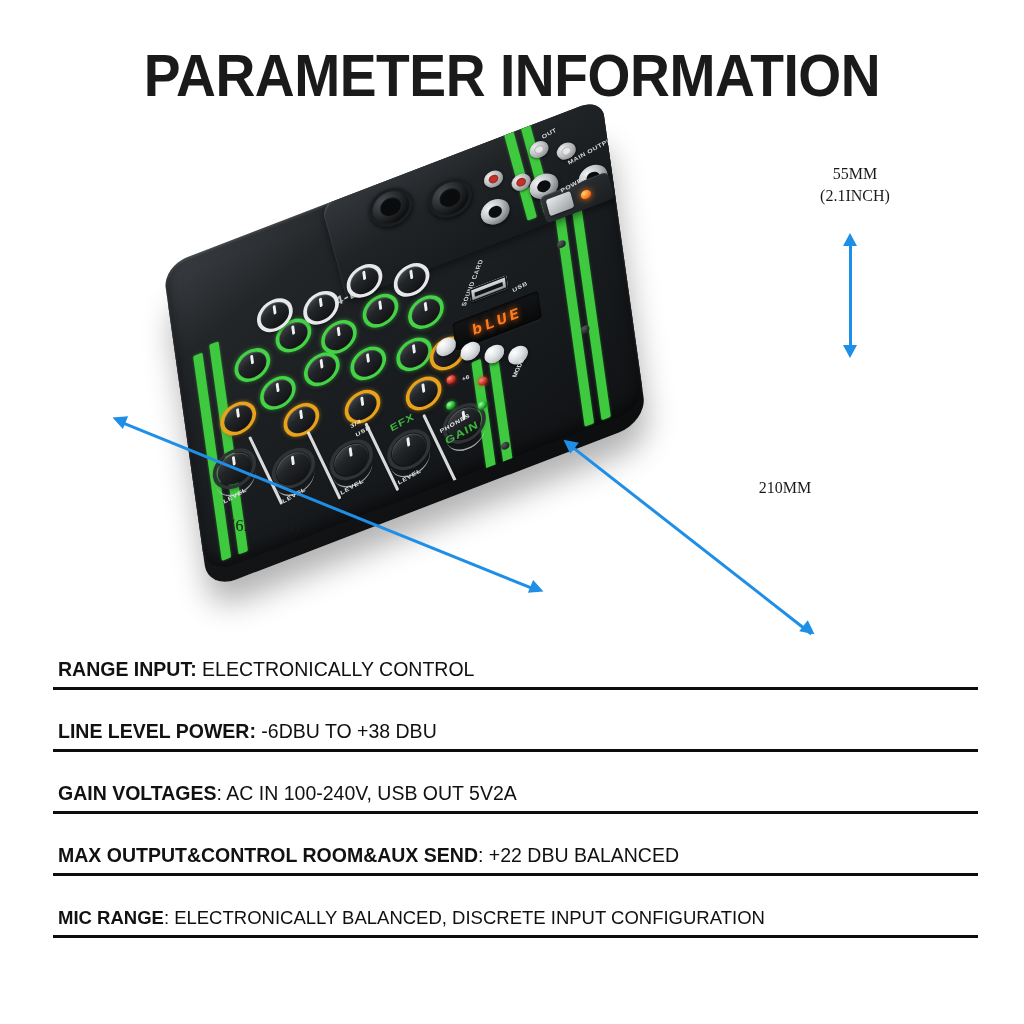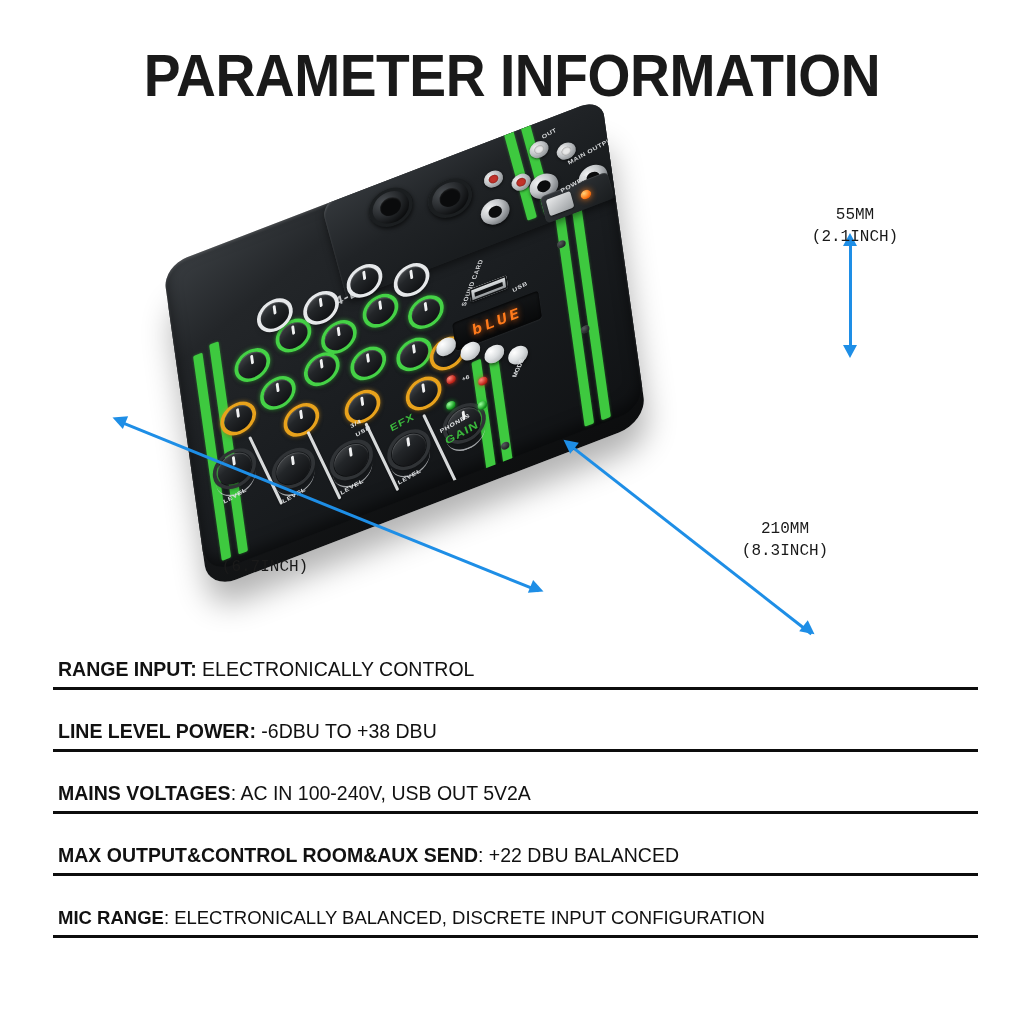--- a/index.html
+++ b/index.html
@@ -173,21 +173,21 @@
     position:absolute;color:#d9dbdd;font-weight:bold;font-size:15px;letter-spacing:1px;
     opacity:.85;white-space:nowrap;
   }
   .gaintxt{position:absolute;color:#3ec93f;font-weight:bold;font-size:13px;
     letter-spacing:1px;white-space:nowrap;opacity:.9;}
 
   
   .dim-line{position:absolute;background:#1e8ee6;}
   .dim-label{
     position:absolute;color:#1a1a1a;font-size:16px;line-height:22px;
-    text-align:center;white-space:nowrap;font-family:Liberation Mono, monospace;margin-top:41px;
+    text-align:center;white-space:nowrap;font-family:Liberation Serif, serif;
   }
   .arrowhead{position:absolute;width:0;height:0;}
 
   
   .specs{position:absolute;left:53px;top:628px;width:925px;}
   .spec-row{position:relative;height:62px;}
   .spec-text{
     position:absolute;left:5px;bottom:9px;
     font-size:19.5px;color:#111111;white-space:nowrap;
     font-family:"Liberation Sans",sans-serif;
@@ -390,21 +390,20 @@
     <div class="dim-line" style="left:462px;top:320px;width:305px;height:3px;
          transform:rotate(38deg);transform-origin:0 0;"></div>
     <div class="arrowhead" style="left:452px;top:312px;
          border-top:7px solid transparent;border-bottom:7px solid transparent;border-right:14px solid #1e8ee6;
          transform:rotate(38deg);"></div>
     <div class="arrowhead" style="left:692px;top:498px;
          border-top:7px solid transparent;border-bottom:7px solid transparent;border-left:14px solid #1e8ee6;
          transform:rotate(38deg);"></div>
     <div class="dim-label" style="left:570px;top:352px;width:210px;">
       <div>210MM</div>
-      <div>(8.3INCH)</div>
     </div>
 
     <div class="dim-line" style="left:12px;top:296px;width:450px;height:3px;
          transform:rotate(22deg);transform-origin:0 0;"></div>
     <div class="arrowhead" style="left:2px;top:288px;
          border-top:7px solid transparent;border-bottom:7px solid transparent;border-right:14px solid #1e8ee6;
          transform:rotate(22deg);"></div>
     <div class="arrowhead" style="left:420px;top:457px;
          border-top:7px solid transparent;border-bottom:7px solid transparent;border-left:14px solid #1e8ee6;
          transform:rotate(22deg);"></div>
@@ -419,21 +418,21 @@
       <div class="spec-text"><span class="k">RANGE INPUT:</span><span> ELECTRONICALLY CONTROL</span></div>
       <div class="spec-rule"></div>
     </div>
 
     <div class="spec-row">
       <div class="spec-text"><span class="k">LINE LEVEL POWER:</span><span> -6DBU TO +38 DBU</span></div>
       <div class="spec-rule"></div>
     </div>
 
     <div class="spec-row">
-      <div class="spec-text"><span class="k">MAINS VOLTAGES</span><span>:  AC IN 100-240V, USB OUT 5V2A</span></div>
+      <div class="spec-text"><span class="k">GAIN VOLTAGES</span><span>:  AC IN 100-240V, USB OUT 5V2A</span></div>
       <div class="spec-rule"></div>
     </div>
 
 
     <div class="spec-row">
       <div class="spec-text"><span class="k">MAX OUTPUT&amp;CONTROL ROOM&amp;AUX SEND</span><span>:  +22 DBU BALANCED</span></div>
       <div class="spec-rule"></div>
     </div>
 
     <div class="spec-row">

